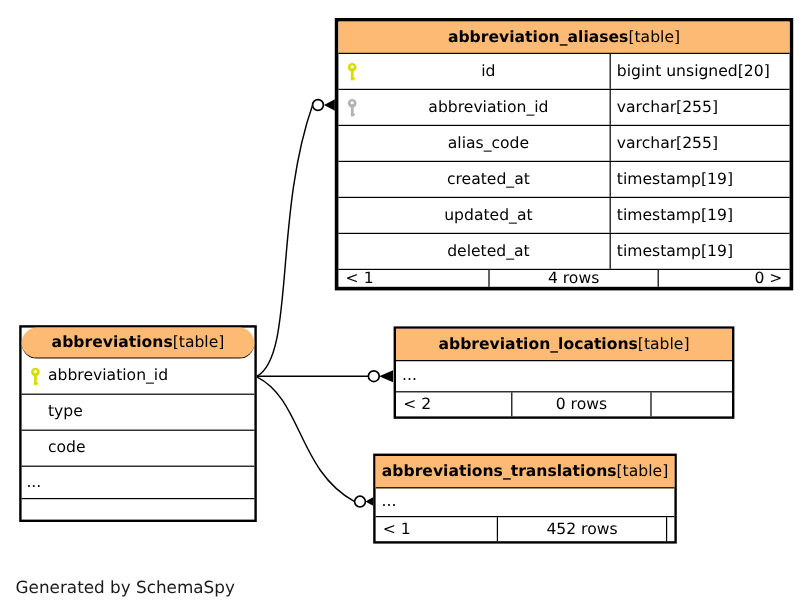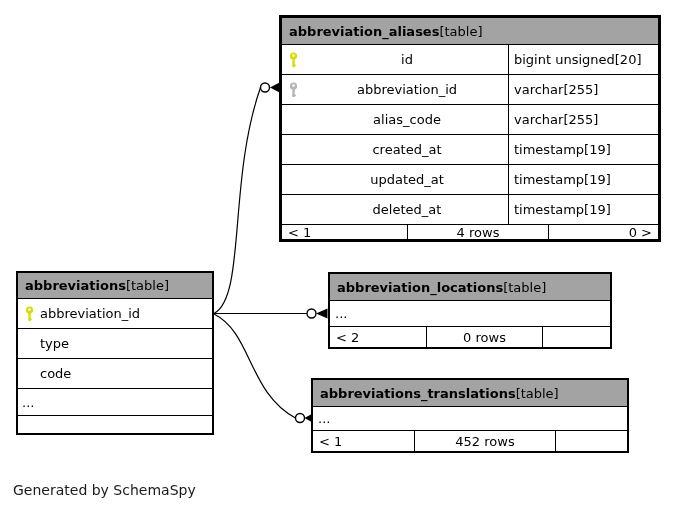--- a/index.html
+++ b/index.html
@@ -3,22 +3,22 @@
 <meta charset="utf-8">
 <style>
   html,body{margin:0;padding:0;background:#fff;}
   .canvas{position:relative;width:677px;height:511px;background:#fff;overflow:hidden;
           font-family:"DejaVu Sans",sans-serif;color:#000;}
   .edges{position:absolute;left:0;top:0;width:677px;height:511px;pointer-events:none;}
 
   .tbl{position:absolute;background:#fff;border:2px solid #000;box-sizing:border-box;
        display:flex;flex-direction:column;font-size:13px;line-height:1;}
   .tbl.focal{border-width:3px;}
-  .hdr{background:#a3a3a3;border-bottom:1px solid #000;display:flex;align-items:center;
-       justify-content:flex-start;padding:0 7px;flex:none;}
+  .hdr{background:#fdba74;border-bottom:1px solid #000;display:flex;align-items:center;
+       justify-content:center;padding:0 7px;flex:none;}
   .title{font-weight:bold;letter-spacing:0;}
   .tag{font-weight:normal;}
   .row{border-bottom:1px solid #000;display:flex;align-items:stretch;flex:none;}
   .cell{display:flex;align-items:center;}
   .name{position:relative;padding-left:24px;justify-content:center;}
   .name.noicon{padding-left:24px;}
   .name.dots{padding-left:5px;}
   .keyicon{position:absolute;left:6px;top:50%;transform:translateY(-50%);}
   .typecol{border-left:1px solid #000;padding-left:5px;flex:1;}
   .ftr{display:flex;align-items:stretch;flex:1;}
@@ -30,37 +30,37 @@
   
   #t-aliases{left:279px;top:15px;width:382px;height:227px;}
   #t-aliases .hdr{height:26px;}
   #t-aliases .row{height:29px;}
   #t-aliases .name{width:202px;flex:none;}
   #t-aliases .f1{width:119px;}
   #t-aliases .f2{width:140px;}
 
   
   #t-abbr{left:16px;top:271px;width:198px;height:164px;}
-  #t-abbr .hdr{height:25px;}
+  #t-abbr .hdr{height:25px;border-radius:13px;}
   #t-abbr .row{height:29px;}
   #t-abbr .row.short{height:26px;}
   #t-abbr .name{padding-left:22px;}
   #t-abbr .name.dots{padding-left:4px;}
   #t-abbr .f1{width:40px;}
   #t-abbr .f2{width:97px;}
 
   
   #t-loc{left:328px;top:272px;width:284px;height:77px;}
   #t-loc .hdr{height:26px;}
   #t-loc .row{height:25px;}
   #t-loc .f1{width:90px;}
   #t-loc .f2{width:115px;}
 
   
-  #t-trans{left:311px;top:378px;width:318px;height:75px;}
+  #t-trans{left:311px;top:378px;width:253px;height:75px;}
   #t-trans .hdr{height:26px;}
   #t-trans .row{height:23px;}
   #t-trans .f1{width:95px;}
   #t-trans .f2{width:140px;}
 
   .note{position:absolute;left:13px;top:482px;font-size:14px;color:#1a1a1a;}
 </style>
 </head>
 <body>
 

